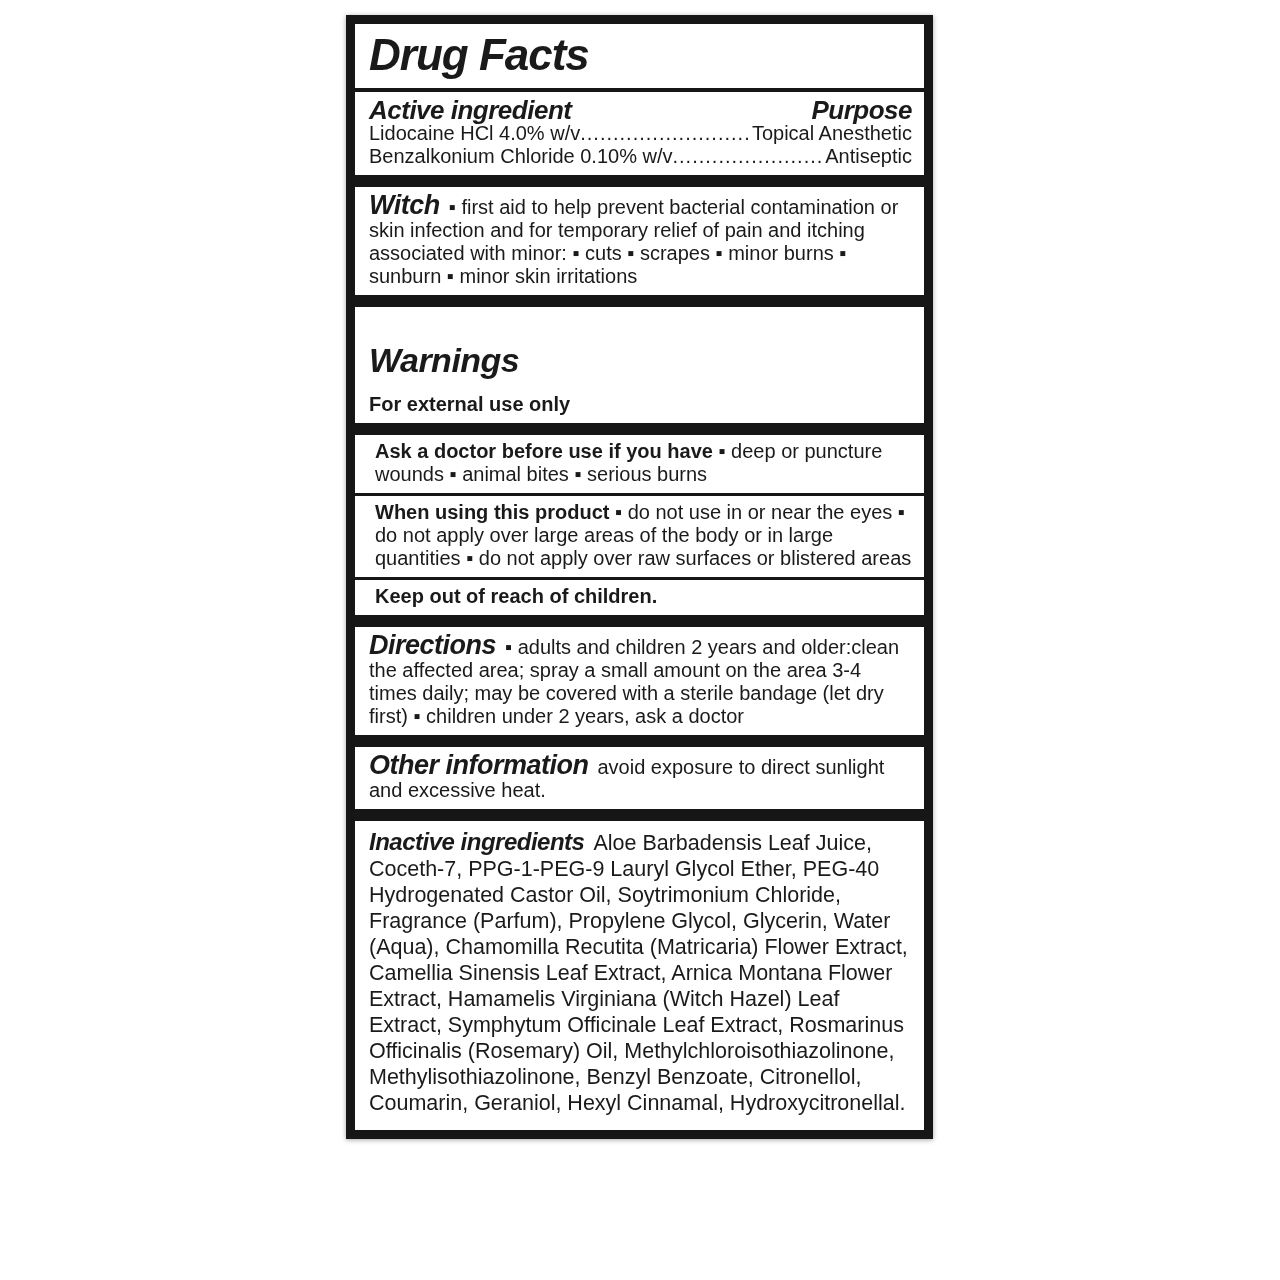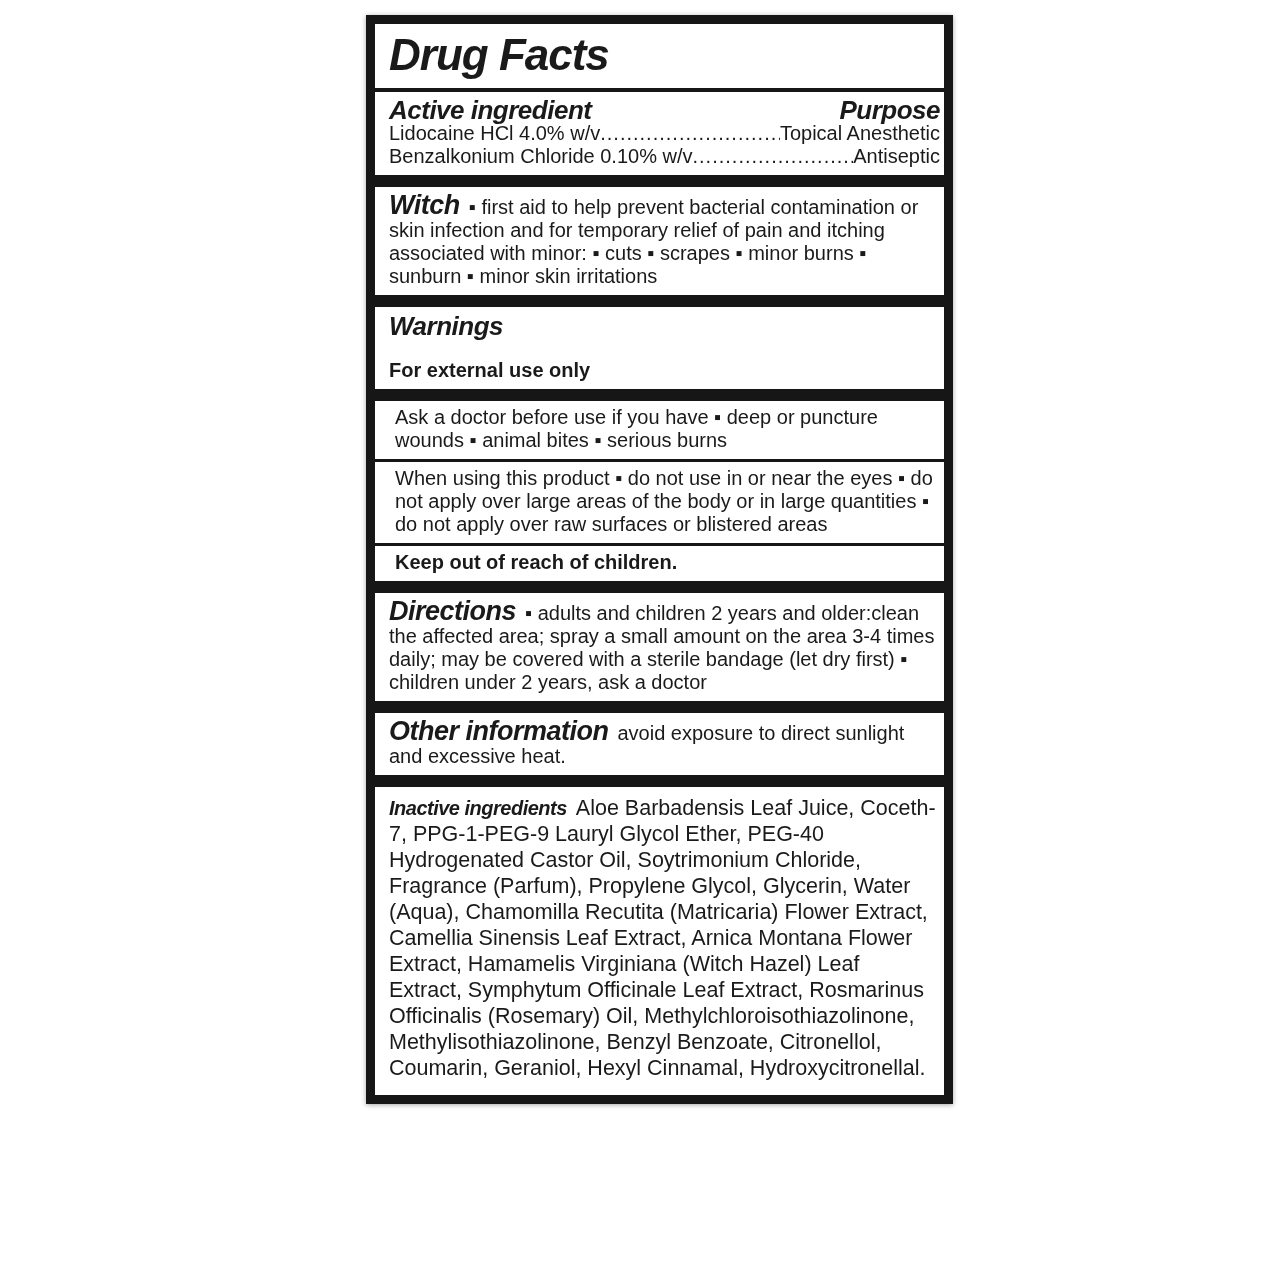--- a/index.html
+++ b/index.html
@@ -13,33 +13,33 @@
   }
   .page {
     position: relative;
     width: 1280px;
     height: 1280px;
     background: #ffffff;
     overflow: hidden;
   }
   .drug-facts-label {
     position: absolute;
-    left: 366px;
+    left: 346px;
     top: 15px;
     width: 587px;
     box-sizing: border-box;
     background: #161616;
     border: 9px solid #161616;
     display: flex;
     flex-direction: column;
     box-shadow: 0 1px 5px rgba(0,0,0,0.35);
   }
   .sec {
     background: #ffffff;
-    padding: 5px 4px 7px 14px;
+    padding: 5px 12px 7px 14px;
     font-size: 20px;
     line-height: 23px;
   }
   
   .gap-thin  { margin-top: 3px; }
   .gap-med   { margin-top: 4px; }
   .gap-thick { margin-top: 12px; }
 
   .title-sec { padding: 8px 8px 10px 14px; }
   .label-title {
@@ -73,31 +73,31 @@
     white-space: nowrap;
     letter-spacing: 1px;
   }
   .inline-heading {
     font-weight: bold;
     font-style: italic;
     font-size: 27px;
     letter-spacing: -0.5px;
     margin-right: 9px;
   }
-  .warnings-sec .sec-heading { font-size: 26px; }
+  .warnings-sec .sec-heading { font-size: 34px; margin-top: 34px; }
   .bold-line { font-weight: bold; margin-top: 21px; }
   .sub-sec { padding-left: 20px; }
-  .sub-lead { font-weight: normal; }
+  .sub-lead { font-weight: bold; }
   .keep-lead { font-weight: bold; }
   .inactive-sec {
     font-size: 21.5px;
     line-height: 26px;
     padding: 8px 8px 14px 14px;
   }
-  .inactive-sec .inline-heading { font-size: 20px; }
+  .inactive-sec .inline-heading { font-size: 24px; }
   .warnings-sec { padding-top: 8px; }
   .uses-sec, .directions-sec, .other-sec { padding-top: 7px; }
 </style>
 </head>
 <body>
 
 <div class="page">
   <div class="drug-facts-label">
 
     <div class="sec title-sec">

